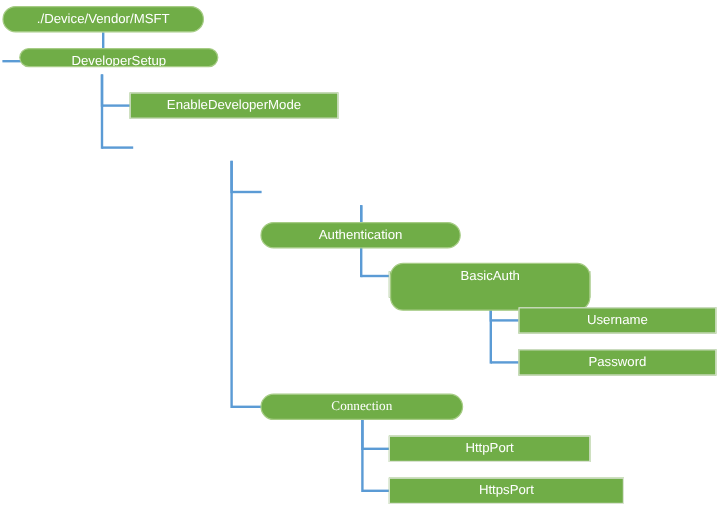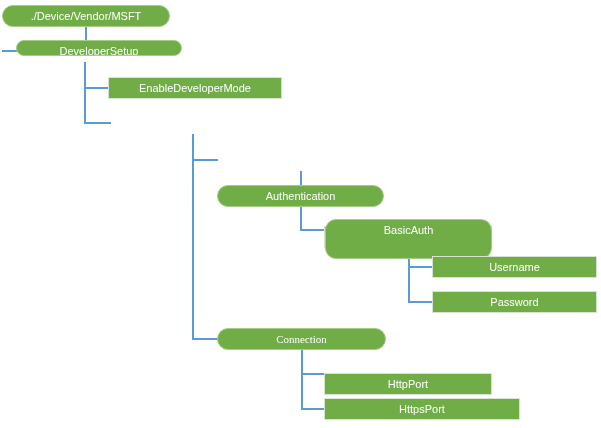--- a/index.html
+++ b/index.html
@@ -68,15 +68,15 @@
     <div class="seg" style="left: 302px; top: 408px; width: 23px; height: 2px;"></div>
     <div class="node rounded" style="left: 2px; top: 5px; width: 168px; height: 22px; line-height: 20px;">./Device/Vendor/MSFT</div>
     <div class="node rounded" style="left: 16px; top: 40px; width: 166px; height: 16px; line-height: 20px;">DeveloperSetup</div>
     <div class="node rect" style="left: 108px; top: 77px; width: 174px; height: 22px; line-height: 20px;">EnableDeveloperMode</div>
     <div class="node rounded" style="left: 217px; top: 149px; width: 167px; height: 22px; line-height: 20px; margin-top: 36px;">Authentication</div>
     <div class="node rect" style="left: 324px; top: 184px; width: 168px; height: 22px; line-height: 20px; margin-top: 42px;">Mode</div>
     <div class="node rounded" style="left: 325px; top: 219px; width: 167px; height: 40px; line-height: 20px;">BasicAuth</div>
     <div class="node rect" style="left: 432px; top: 291px; width: 165px; height: 22px; line-height: 20px;">Password</div>
     <div class="node rect" style="left: 432px; top: 256px; width: 165px; height: 22px; line-height: 20px;">Username</div>
     <div class="node rounded" style="left: 217px; top: 328px; width: 169px; height: 22px; line-height: 20px; font-family: Liberation Serif, serif;">Connection</div>
-    <div class="node rect" style="left: 324px; top: 373px; width: 168px; height: 22px; line-height: 20px;">HttpPort</div>
+    <div class="node rect" style="left: 324px; top: 363px; width: 168px; height: 22px; line-height: 20px;">HttpPort</div>
     <div class="node rect" style="left: 324px; top: 398px; width: 196px; height: 22px; line-height: 20px;">HttpsPort</div>
   </div>
 
 </body></html>

